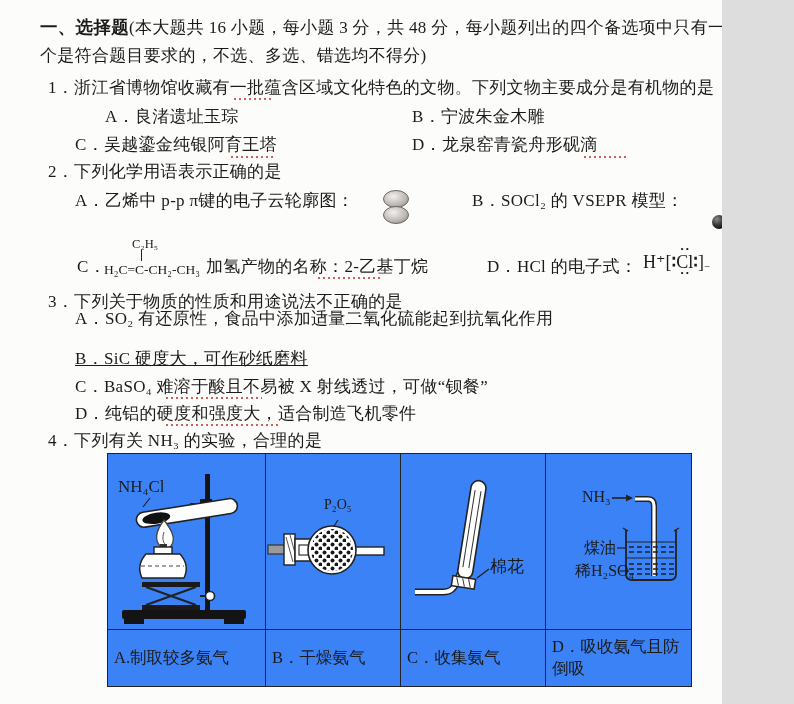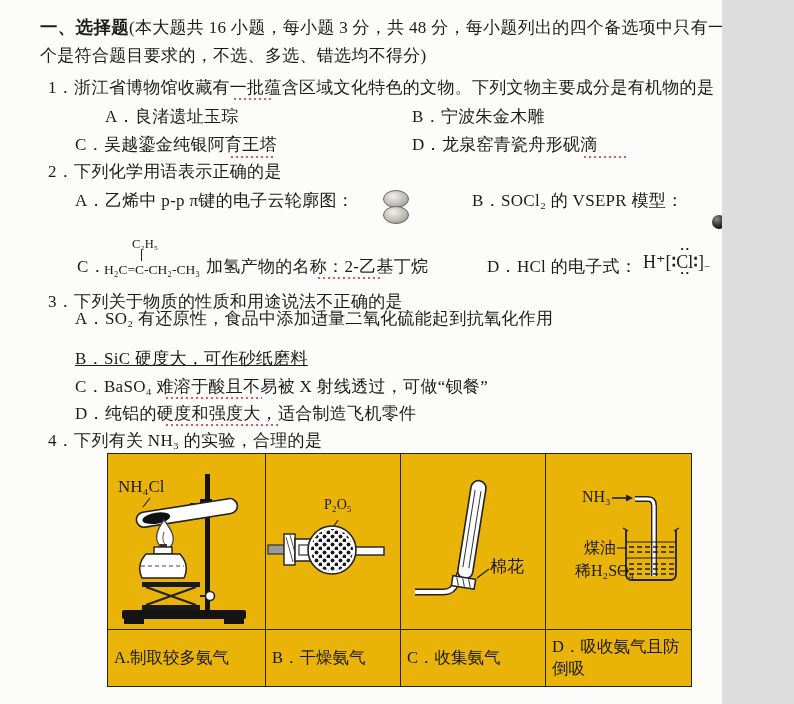--- a/index.html
+++ b/index.html
@@ -7,21 +7,21 @@
         font-family:"Liberation Serif","DejaVu Serif",serif;color:#1b1b1b;overflow:hidden;}
   .t{position:absolute;font-size:17px;line-height:22px;letter-spacing:.3px;white-space:nowrap;}
   .bold{font-weight:bold;font-size:17.5px;}
   .emph{-webkit-text-emphasis:dot;-webkit-text-emphasis-position:under right;
         text-emphasis:dot;text-emphasis-position:under right;}
   .squig{position:absolute;height:2px;opacity:.8;
          background-image:repeating-linear-gradient(90deg,#c23b32 0 2px,transparent 2px 5px);}
   
   .tbl{position:absolute;left:107px;top:453px;display:grid;
        grid-template-columns:158px 135px 145px 145px;grid-template-rows:176px 56px;
-       border:1.6px solid #222;background:#eab308;}
+       border:1.6px solid #222;background:#3b82f6;}
   .cell{position:relative;border-right:1.6px solid #222;border-bottom:1.6px solid #222;}
   .cell.last{border-right:none;}
   .cell.r2{border-bottom:none;display:flex;align-items:center;padding:3px 6px;}
   .cap{font-size:16.5px;line-height:22px;white-space:normal;}
   .cell > svg{position:absolute;left:0;top:0;}
   .lbl{position:absolute;font-size:16px;line-height:18px;white-space:nowrap;z-index:2;}
   
   .struct{position:absolute;width:120px;height:46px;}
   .struct .top{position:absolute;left:28px;top:0;font-size:12.5px;}
   .struct .vbond{position:absolute;left:37px;top:13px;width:1.2px;height:11px;background:#222;}

